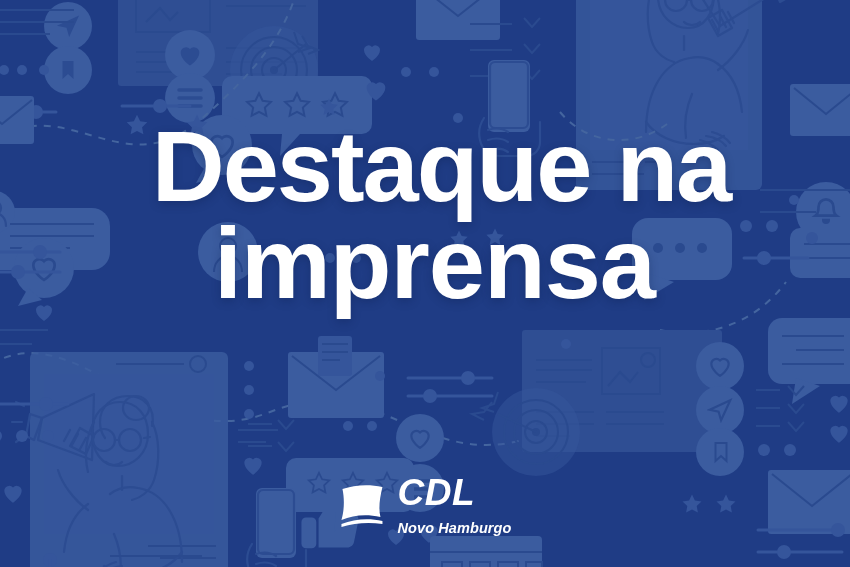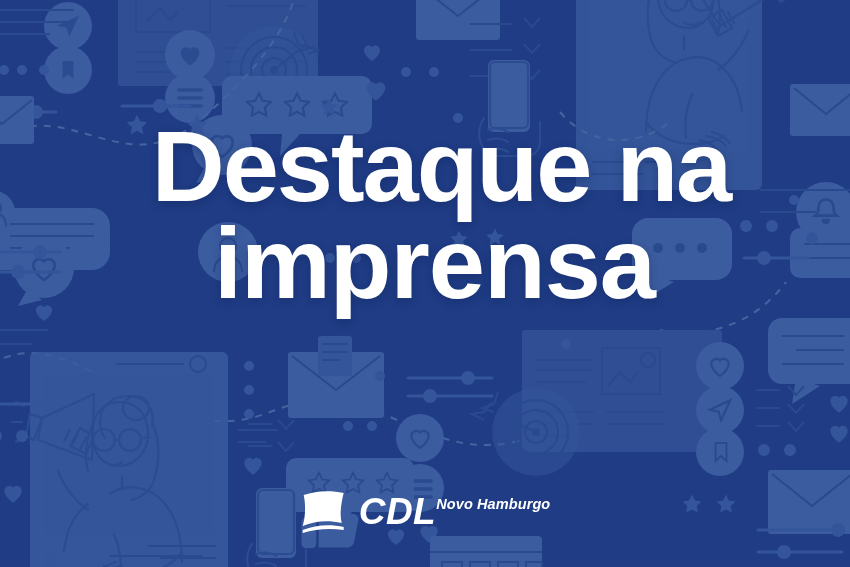--- a/index.html
+++ b/index.html
@@ -61,38 +61,39 @@
     z-index: 6;
   }
   .logo-mark {
     width: 52px;
     height: 46px;
     display: block;
     flex: 0 0 auto;
   }
   .logo-text {
     display: flex;
+    flex-direction: column;
     align-items: flex-start;
     line-height: 1;
   }
   .logo-cdl {
     color: #ffffff;
     font-weight: 700;
     font-style: italic;
     font-size: 37px;
     letter-spacing: 0.5px;
     line-height: 0.92;
   }
   .logo-city {
     color: #ffffff;
     font-weight: 700;
     font-style: italic;
     font-size: 14.5px;
     letter-spacing: 0.1px;
-    margin-top: 2px;
+    margin-top: 10px;
     white-space: nowrap;
   }
 </style>
 </head>
 <body>
 
 <div class="banner">
 
   <svg class="pattern" viewBox="0 0 850 567" width="850" height="567" preserveAspectRatio="xMidYMid slice" aria-hidden="true">
     <defs>

